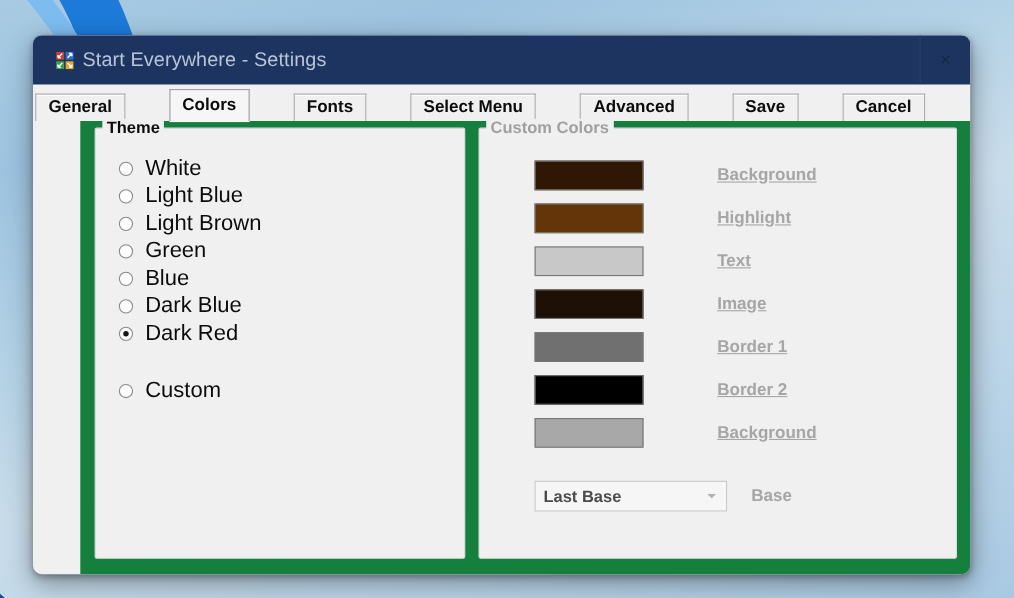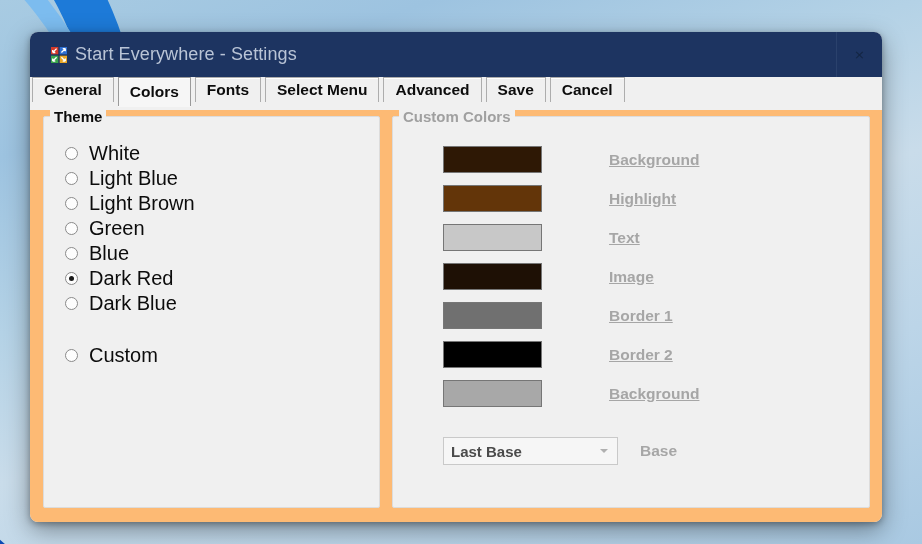--- a/index.html
+++ b/index.html
@@ -103,24 +103,25 @@
     font-family: "DejaVu Sans", sans-serif;
     cursor: pointer;
     border-left: 1px solid #2a416c;
   }
 
   
   #tab-strip {
     height: 33px;
     background: #f0f0f0;
     display: flex;
-    align-items: flex-start;
+    align-items: flex-end;
     padding-left: 2px;
     flex: 0 0 auto;
     position: relative;
+    gap: 36px;
   }
 
   .tab {
     height: 25px;
     margin-right: 4px;
     padding: 0 11px;
     background: #f0f0f0;
     border: 1px solid #adadad;
     border-bottom: none;
     border-radius: 0;
@@ -140,25 +141,26 @@
     background: #f6f6f6;
     border-color: #9a9a9a;
     margin-bottom: 0;
     box-shadow: inset 0 1px 0 #ffffff, 0 1px 0 #f6f6f6;
     z-index: 2;
   }
 
   
   #content-area {
     flex: 1 1 auto;
-    background: #fdba74;
+    background: #15803d;
     display: flex;
     padding: 6px 12px 14px 13px;
     gap: 12px;
     position: relative;
+    margin-left: 43px;
   }
 
   .group-box {
     position: relative;
     border: 1px solid #dcdcdc;
     border-radius: 2px;
     padding: 16px 10px 10px 10px;
     background: #f0f0f0;
   }
 
@@ -357,27 +359,27 @@
               <span class="radio-label">Light Brown</span>
             </div>
             <div class="radio-row">
               <span class="radio-mark"></span>
               <span class="radio-label">Green</span>
             </div>
             <div class="radio-row">
               <span class="radio-mark"></span>
               <span class="radio-label">Blue</span>
             </div>
+            <div class="radio-row">
+              <span class="radio-mark"></span>
+              <span class="radio-label">Dark Blue</span>
+            </div>
             <div class="radio-row checked">
               <span class="radio-mark"></span>
               <span class="radio-label">Dark Red</span>
-            </div>
-            <div class="radio-row">
-              <span class="radio-mark"></span>
-              <span class="radio-label">Dark Blue</span>
             </div>
             <div class="radio-row spaced">
               <span class="radio-mark"></span>
               <span class="radio-label">Custom</span>
             </div>
           </div>
       </div>
 
       <div class="group-box" id="custom-colors-group">
         <span class="group-title muted">Custom Colors</span>

